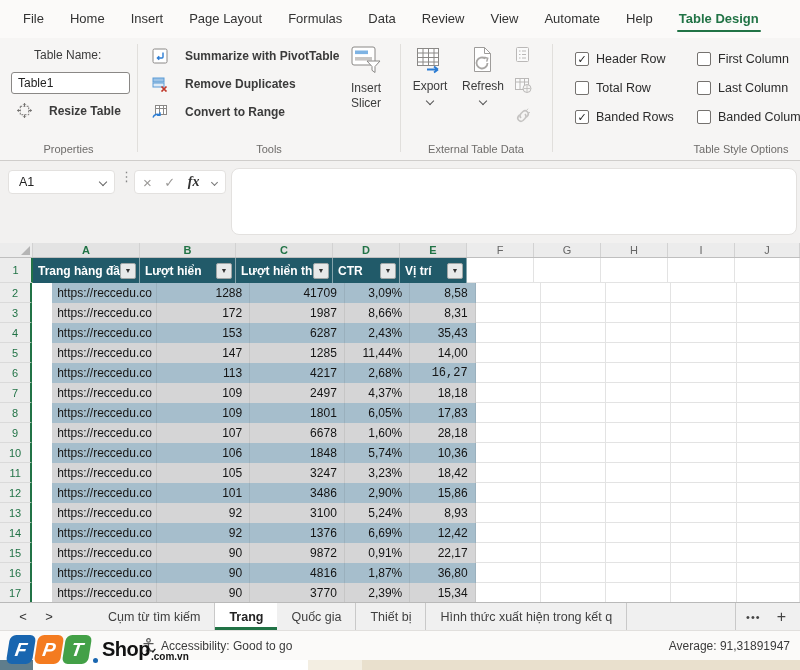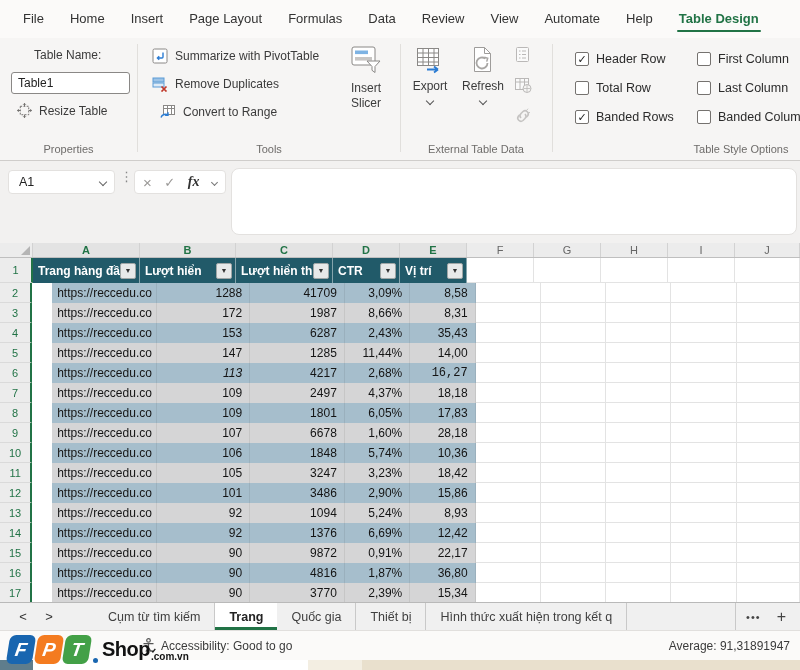--- a/index.html
+++ b/index.html
@@ -11,21 +11,21 @@
   .menubar { position:absolute; top:0; left:0; width:800px; height:38px; background:#FBFAF9; display:flex; align-items:center; padding-left:10px; }
   .menu-tab { padding:0 13px; font-size:13px; color:#333; height:38px; line-height:38px; position:relative; white-space:nowrap; }
   .menu-tab.active { color:var(--accent); font-weight:700; }
   .menu-tab.active::after { content:''; position:absolute; left:11px; right:11px; bottom:6px; height:2.5px; background:var(--accent); border-radius:2px; }
 
   
   .ribbon { position:absolute; top:38px; left:0; width:800px; height:123px; background:#F6F5F4; border-bottom:1px solid #CFCDCB; box-shadow:0 1px 2px rgba(0,0,0,.05); font-size:12px; color:#3b3b3b; }
   .rsep { position:absolute; top:6px; bottom:8px; width:1px; background:#E1DFDC; }
   .group-label { position:absolute; bottom:5px; font-size:11px; color:#6e6c6a; text-align:center; white-space:nowrap; }
   .rlabel { font-size:12px; color:#3b3b3b; white-space:nowrap; }
-  .rtxt-btn { position:absolute; display:flex; align-items:center; gap:7px; cursor:default; white-space:nowrap; }
+  .rtxt-btn { position:absolute; display:flex; align-items:center; gap:17px; cursor:default; white-space:nowrap;font-weight:bold; }
   .tname-label { position:absolute; left:34px; top:10px; }
   .tname-input { position:absolute; left:11px; top:34px; width:119px; height:22px; background:#fff; border:1px solid #8A8886; border-radius:3px; font-family:"Liberation Sans",sans-serif; font-size:12px; color:#222; padding:0 6px; }
   .bigbtn { position:absolute; display:flex; flex-direction:column; align-items:center; gap:2px; }
   .bigbtn .lbl { font-size:12px; color:#3b3b3b; line-height:13px; }
   .chev { width:6px; height:6px; border-right:1.4px solid #555; border-bottom:1.4px solid #555; transform:rotate(45deg); display:inline-block; }
   .mini-icons { position:absolute; left:514px; top:8px; display:flex; flex-direction:column; gap:13px; opacity:.55; }
   .style-col { position:absolute; display:flex; flex-direction:column; gap:13px; }
   .check-row { display:flex; align-items:center; gap:7px; height:16px; }
   .checkbox { width:14px; height:14px; border:1px solid #75726F; border-radius:2px; background:#fff; font-size:11px; line-height:12px; text-align:center; color:#1b1b1b; }
   .check-label { font-size:12.5px; color:#2b2b2b; white-space:nowrap; }
@@ -143,21 +143,21 @@
     <div class="rtxt-btn" style="left:152px; top:38px;">
       <span>
         <svg width="16" height="16" viewBox="0 0 16 16">
             <rect x="1" y="2" width="11" height="4" fill="#9DC3E6" stroke="#5B9BD5"></rect>
             <rect x="1" y="7" width="11" height="4" fill="#DEEBF7" stroke="#5B9BD5"></rect>
             <path d="M9.5 10.5 l5 5 M14.5 10.5 l-5 5" stroke="#C0392B" stroke-width="1.7"></path>
           </svg>
       </span>
       <span>Remove Duplicates</span>
     </div>
-    <div class="rtxt-btn" style="left:160px; top:66px;align-items:center;">
+    <div class="rtxt-btn" style="left:152px; top:66px;align-items:center;">
       <span>
         <svg width="16" height="16" viewBox="0 0 16 16">
             <rect x="3.5" y="1.5" width="11" height="9" fill="#fff" stroke="#8A8886"></rect>
             <path d="M3.5 4.5 h11 M7.5 1.5 v9 M11.5 1.5 v9" stroke="#8A8886"></path>
             <path d="M1 13.5 a4.5 4.5 0 0 1 7 -2.3 M8 8.3 v2.9 h-2.9" fill="none" stroke="#2B7CD3" stroke-width="1.4"></path>
           </svg>
       </span>
       <span>Convert to Range</span>
     </div>
     <div class="bigbtn" style="left:337px; top:8px; width:58px;">
@@ -371,21 +371,21 @@
           <div class="data-cell band-b num" style="width: 67px;">14,00</div>
           <div class="empty-cell" style="width: 67px;"></div>
           <div class="empty-cell" style="width: 67px;"></div>
           <div class="empty-cell" style="width: 67px;"></div>
           <div class="empty-cell" style="width: 67px;"></div>
           <div class="empty-cell" style="width: 65px;"></div>
         </div>
         <div class="grid-row">
           <div class="gutter">6</div>
           <div class="data-cell band-a url" style="width: 107px;">https://reccedu.co</div>
-          <div class="data-cell band-a num" style="width: 96px; font-style: italic;">113</div>
+          <div class="data-cell band-a num" style="width: 96px;">113</div>
           <div class="data-cell band-a num" style="width: 97px;">4217</div>
           <div class="data-cell band-a num" style="width: 67px;">2,68%</div>
           <div class="data-cell band-a num" style="width: 67px; font-family: Liberation Mono, monospace;">16,27</div>
           <div class="empty-cell" style="width: 67px;"></div>
           <div class="empty-cell" style="width: 67px;"></div>
           <div class="empty-cell" style="width: 67px;"></div>
           <div class="empty-cell" style="width: 67px;"></div>
           <div class="empty-cell" style="width: 65px;"></div>
         </div>
         <div class="grid-row">
@@ -463,21 +463,21 @@
           <div class="empty-cell" style="width: 67px;"></div>
           <div class="empty-cell" style="width: 67px;"></div>
           <div class="empty-cell" style="width: 67px;"></div>
           <div class="empty-cell" style="width: 67px;"></div>
           <div class="empty-cell" style="width: 65px;"></div>
         </div>
         <div class="grid-row">
           <div class="gutter">13</div>
           <div class="data-cell band-b url" style="width: 107px;">https://reccedu.co</div>
           <div class="data-cell band-b num" style="width: 96px;">92</div>
-          <div class="data-cell band-b num" style="width: 97px;">1094</div>
+          <div class="data-cell band-b num" style="width: 97px;">3100</div>
           <div class="data-cell band-b num" style="width: 67px; text-align: right;">5,24%</div>
           <div class="data-cell band-b num" style="width: 67px;">8,93</div>
           <div class="empty-cell" style="width: 67px;"></div>
           <div class="empty-cell" style="width: 67px;"></div>
           <div class="empty-cell" style="width: 67px;"></div>
           <div class="empty-cell" style="width: 67px;"></div>
           <div class="empty-cell" style="width: 65px;"></div>
         </div>
         <div class="grid-row">
           <div class="gutter">14</div>

